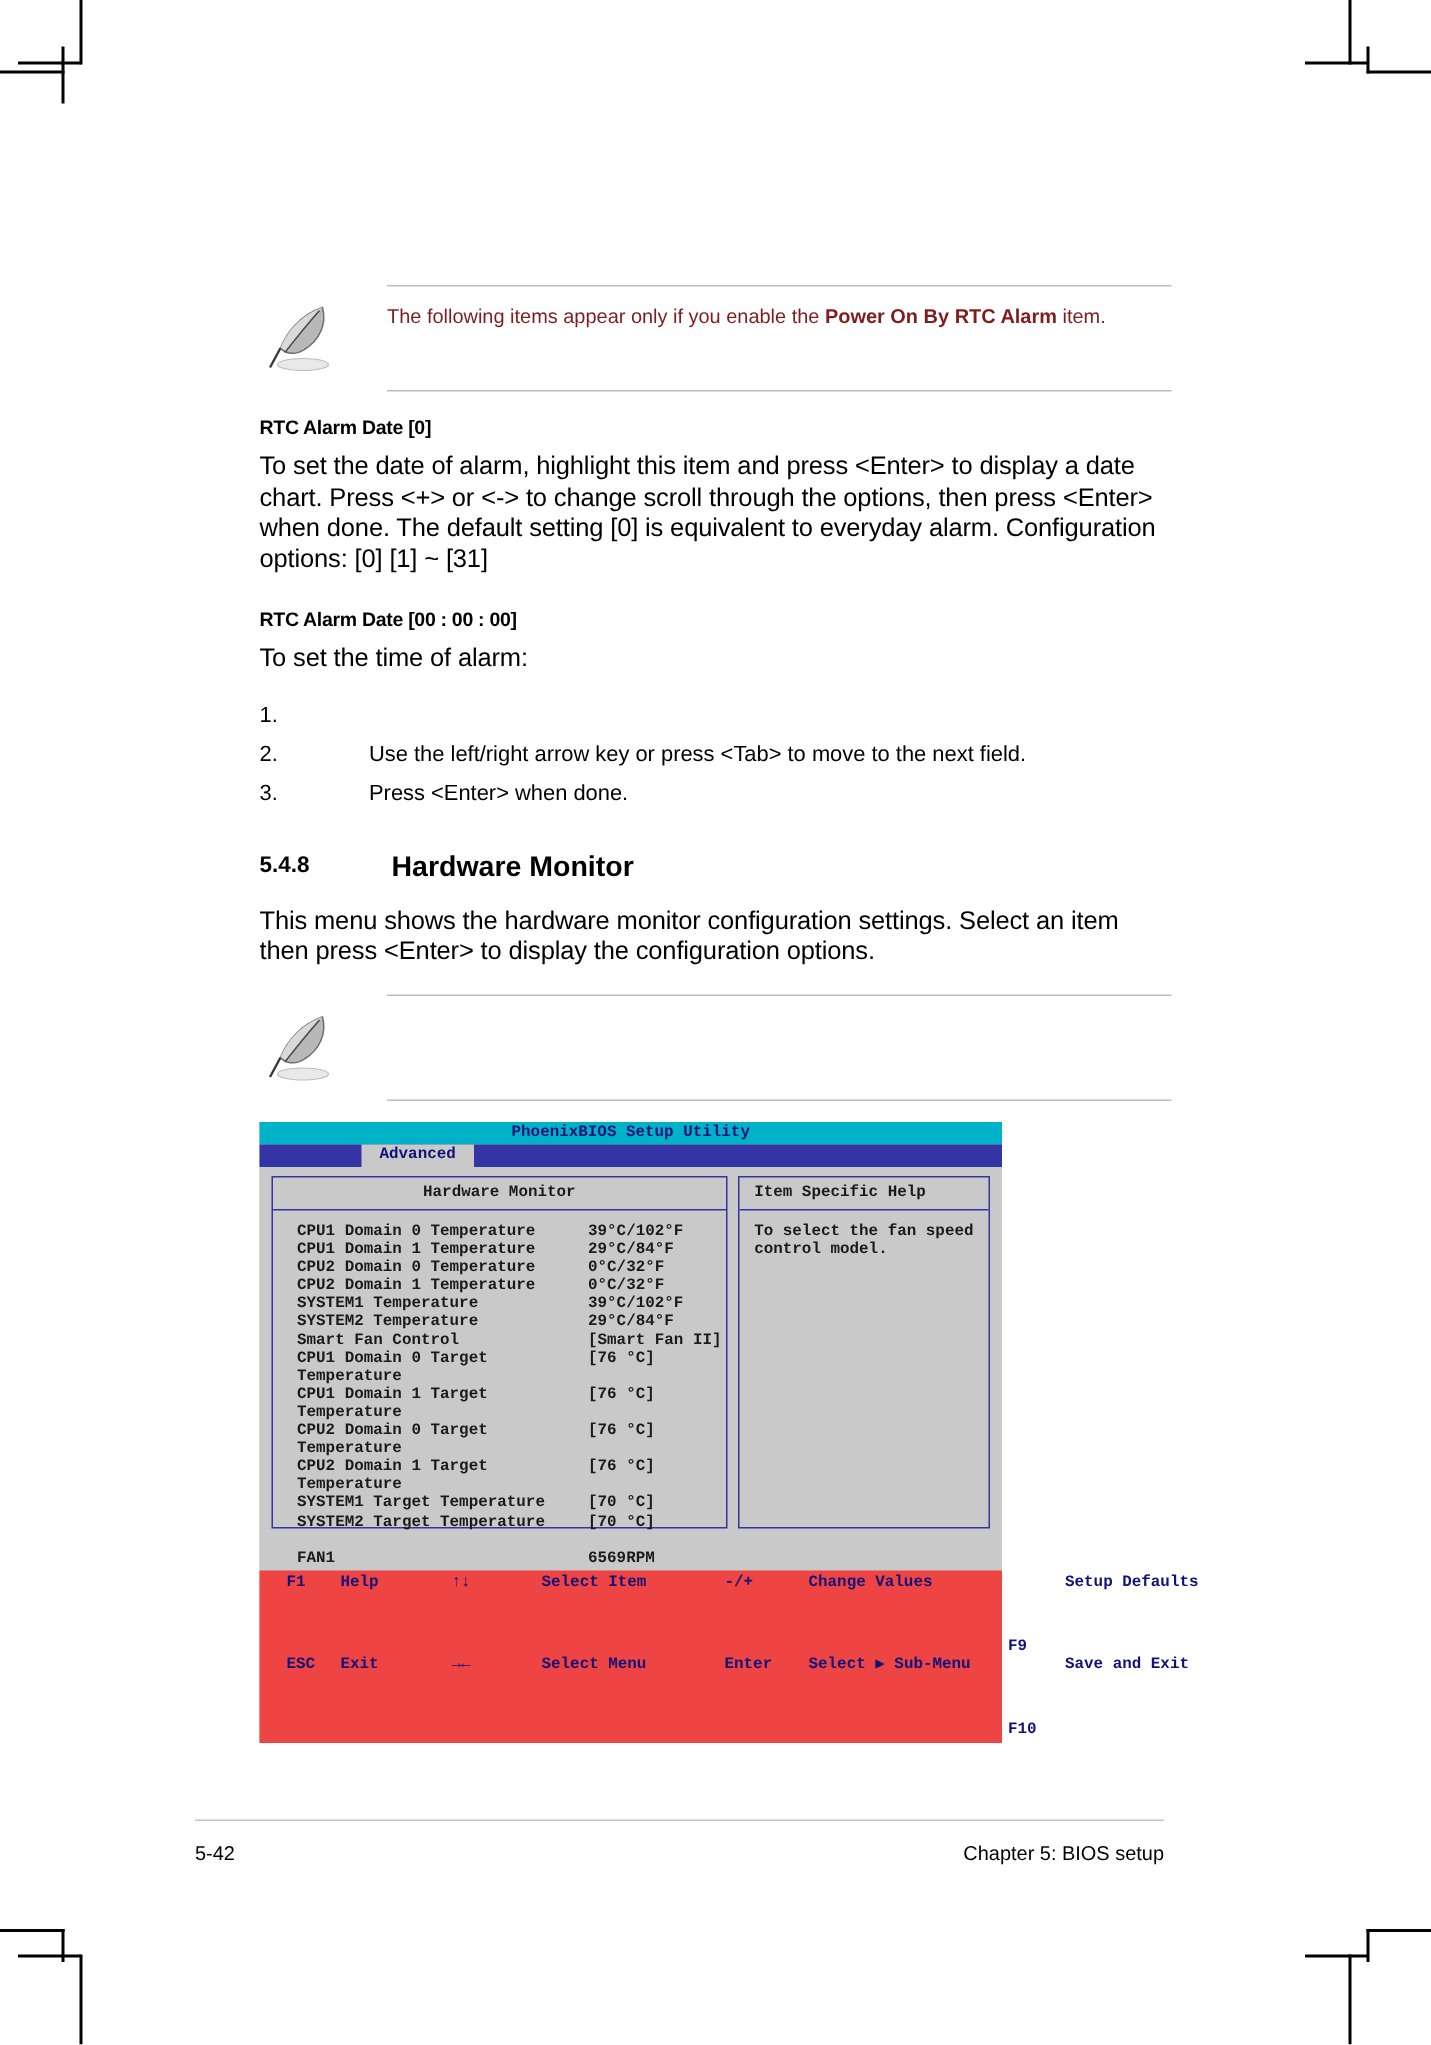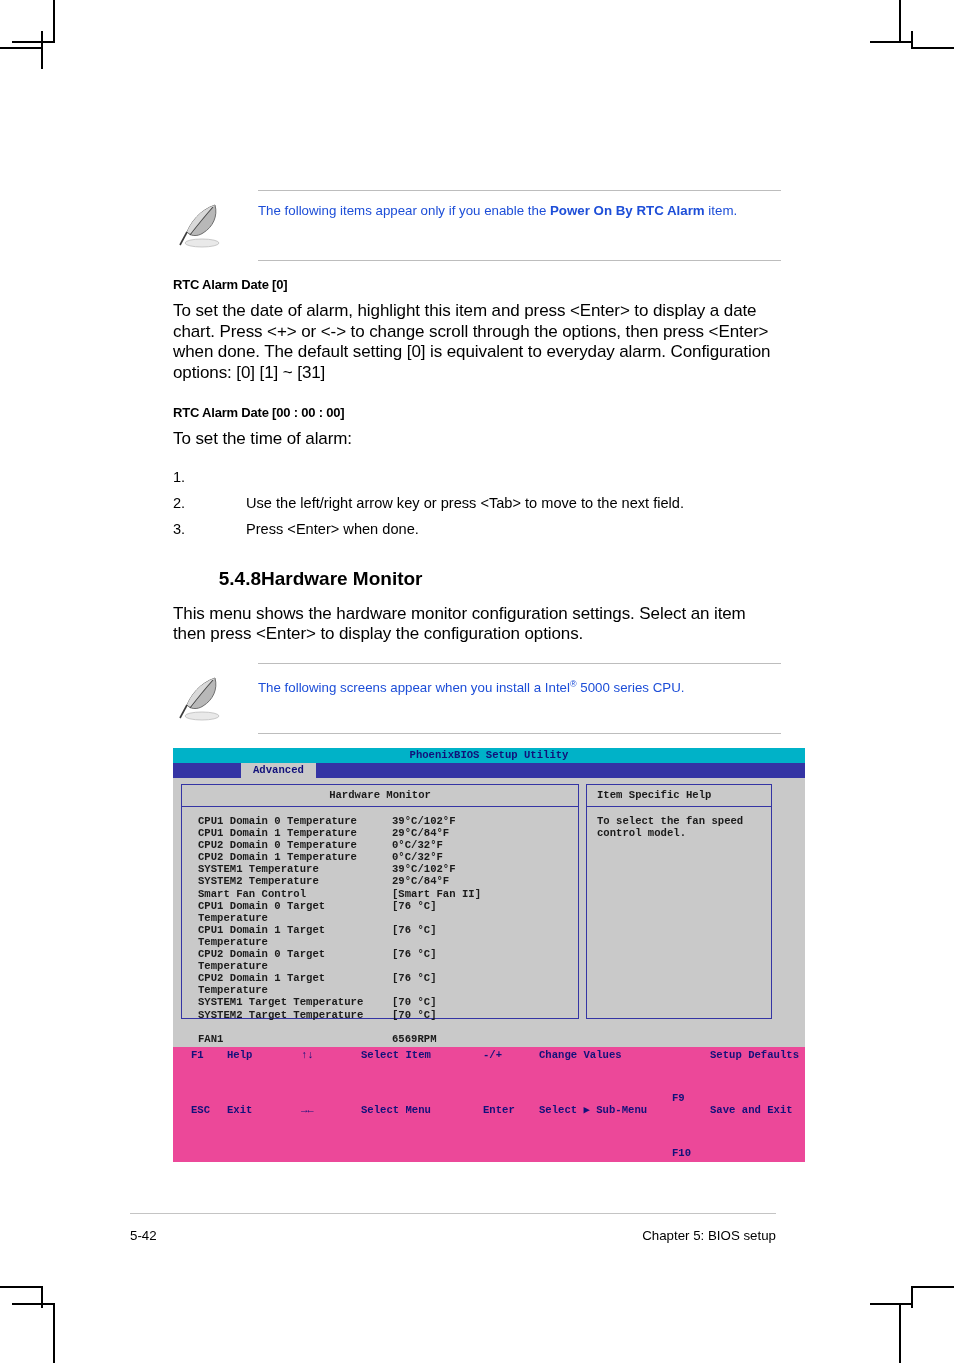--- a/index.html
+++ b/index.html
@@ -45,21 +45,21 @@
     width: 85px;
     flex: 0 0 85px;
     display: flex;
     justify-content: flex-start;
     padding-left: 4px;
     box-sizing: border-box;
   }
   .note-text {
     font-size: 13.3px;
     line-height: 18px;
-    color: #1d4ed8;
+    color: #7f1d1d;
     padding-top: 2px;
   }
   .note-text b { font-weight: bold; }
 
   h3.sub {
     font-size: 13px;
     font-weight: bold;
     margin: 16px 0 9px 0;
     letter-spacing: -0.2px;
   }
@@ -67,25 +67,24 @@
     font-size: 17px;
     line-height: 20.5px;
     margin: 0 0 0 0;
     letter-spacing: -0.1px;
   }
   .sec-head {
     display: flex;
     margin: 26px 0 14px 0;
   }
   .sec-num {
-    font-size: 19px;
+    font-size: 15px;
     font-weight: bold;
     width: 88px;
     flex: 0 0 88px;
-    text-align: right;
   }
   .sec-title {
     font-size: 19px;
     font-weight: bold;
   }
   ol.steps {
     margin: 14px 0 0 0;
     padding: 0;
     list-style: none;
   }
@@ -96,21 +95,21 @@
   }
   ol.steps li .num { width: 73px; flex: 0 0 73px; }
 
   sup.reg { font-size: 9px; vertical-align: super; }
 
   
   .bios {
     position: absolute;
     left: 173px;
     top: 748px;
-    width: 632px;
+    width: 495px;
     font-family: "Liberation Mono", "DejaVu Sans Mono", monospace;
     font-size: 10.6px;
     line-height: 12.1px;
     background: #c0c0c0;
   }
   .bios-title {
     background: #00b2c8;
     color: #11117a;
     font-weight: bold;
     text-align: center;
@@ -160,21 +159,21 @@
     padding-left: 16px;
     color: #1a1a1a;
     font-weight: bold;
   }
   .row .label { width: 194px; flex: 0 0 194px; }
   .row .value { white-space: pre; }
   .row.gap { height: 12px; }
   .help-line { color: #1a1a1a; font-weight: bold; white-space: pre; }
   .bios-filler { background: #c9c9c9; height: 28px; }
   .bios-keys {
-    background: #ec4899;
+    background: #ef4444;
     color: #11117a;
     font-weight: bold;
     padding: 2px 0 3px 0;
   }
   .keyline { display: flex; padding-left: 18px; white-space: pre; }
   .k1 { width: 36px; flex: 0 0 36px; }
   .k2 { width: 74px; flex: 0 0 74px; }
   .k3 { width: 60px; flex: 0 0 60px; }
   .k4 { width: 122px; flex: 0 0 122px; }
   .k5 { width: 56px; flex: 0 0 56px; }
@@ -286,23 +285,20 @@
       <div class="note-icon">
         <svg width="48" height="50" viewBox="0 0 48 50">
           <ellipse cx="25" cy="43" rx="17" ry="4" fill="#e9e9e9"></ellipse>
           <ellipse cx="25" cy="43" rx="17" ry="4" fill="none" stroke="#bdbdbd" stroke-width="0.8"></ellipse>
           <path d="M38 5 C41 16 36 27 26 33 C20 37 13 36 10 32 C14 22 23 10 38 5 Z" fill="#b8b8b8" stroke="#6e6e6e" stroke-width="1"></path>
           <path d="M38 5 C30 14 22 24 15 34 L10 32 C14 22 23 10 38 5 Z" fill="#d9d9d9" stroke="none"></path>
           <path d="M10 32 L3 45" stroke="#3b3b3b" stroke-width="1.6" fill="none"></path>
           <path d="M36 7 C28 16 20 26 13 35" stroke="#4a4a4a" stroke-width="1.1" fill="none"></path>
         </svg>
       </div>
-      <div class="note-text">
-        <span>The following screens appear when you install a Intel</span><sup class="reg">®</sup><span> 5000 series CPU.</span>
-      </div>
     </div>
     <div class="note-rule"></div>
   </div>
 
 </div>
 
 <div class="bios">
 
   <div class="bios-title">PhoenixBIOS Setup Utility</div>
 

